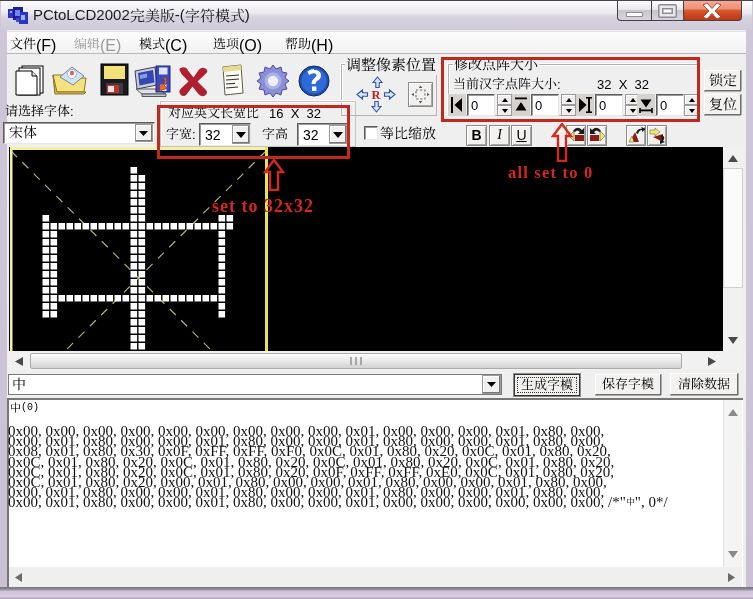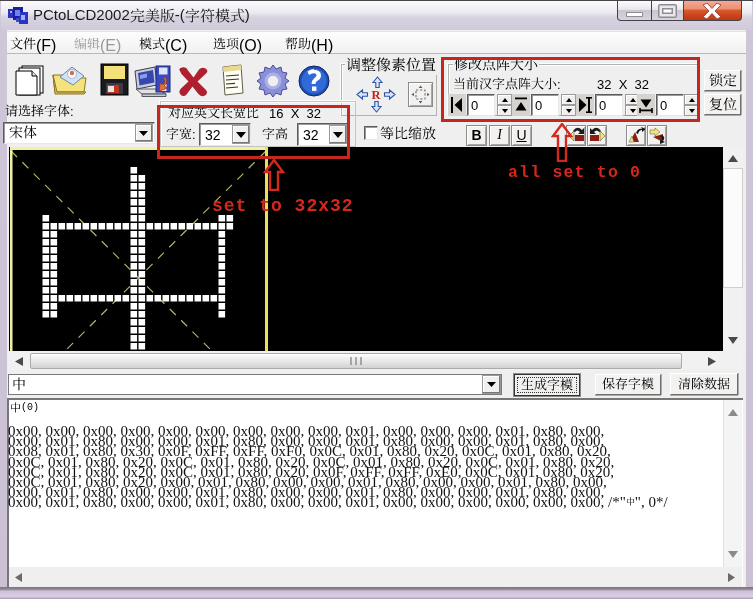--- a/index.html
+++ b/index.html
@@ -25,21 +25,21 @@
 .fld{background:#fff;border-top:1px solid #5c5c5c;border-left:1px solid #5c5c5c;border-bottom:1px solid #e8e8e8;border-right:1px solid #e8e8e8;box-shadow:1px 1px 0 #9a9a9a inset}
 .cbtn{background:#f1f0ef;border:1px solid #999;box-shadow:-1px -1px 0 #777 inset, 1px 1px 0 #fff inset}
 .b3{background:#f3f2f1;border-top:1px solid #fff;border-left:1px solid #fff;border-right:1px solid #6f6f6f;border-bottom:1px solid #6f6f6f;box-shadow:1px 0 0 #aaa, 0 1px 0 #aaa}
 .btn{background:#f2f1f0;border:1px solid #8b8b8b;box-shadow:1px 1px 0 #fff inset,-1px -1px 0 #a8a8a8 inset}
 .spin{width:15px;height:22px}
 .spin>div{width:15px;height:11px;background:#f0efee;border:1px solid #9b9b9b;box-shadow:1px 1px 0 #fff inset;position:relative}
 .spin svg{position:absolute;left:3.5px;top:3px}
 .sic{position:absolute;width:18px;height:22px;background:#d6d3ce}
 
 .rbox{border:3px solid #c3271d;background:transparent}
-.rtext{color:#d5271c;font-weight:bold;font-family:Liberation Mono, monospace}
+.rtext{color:#d5271c;font-weight:bold;font-family:Liberation Serif, serif}
 </style></head><body>
 <div class="ab" id="frame"></div>
 <div class="ab" id="tbar"></div>
 <div class="ab" id="topline"></div>
 <div class="ab" id="client"></div>
 <div class="ab" id="bborder"></div>
 
 <svg class="ab" style="left:8px;top:7px" width="20" height="19" viewBox="0 0 20 19">
     <rect x="0" y="2" width="9" height="9" fill="#2a35c8"></rect>
     <rect x="5" y="0" width="10" height="13" fill="#1b1f9e"></rect>

